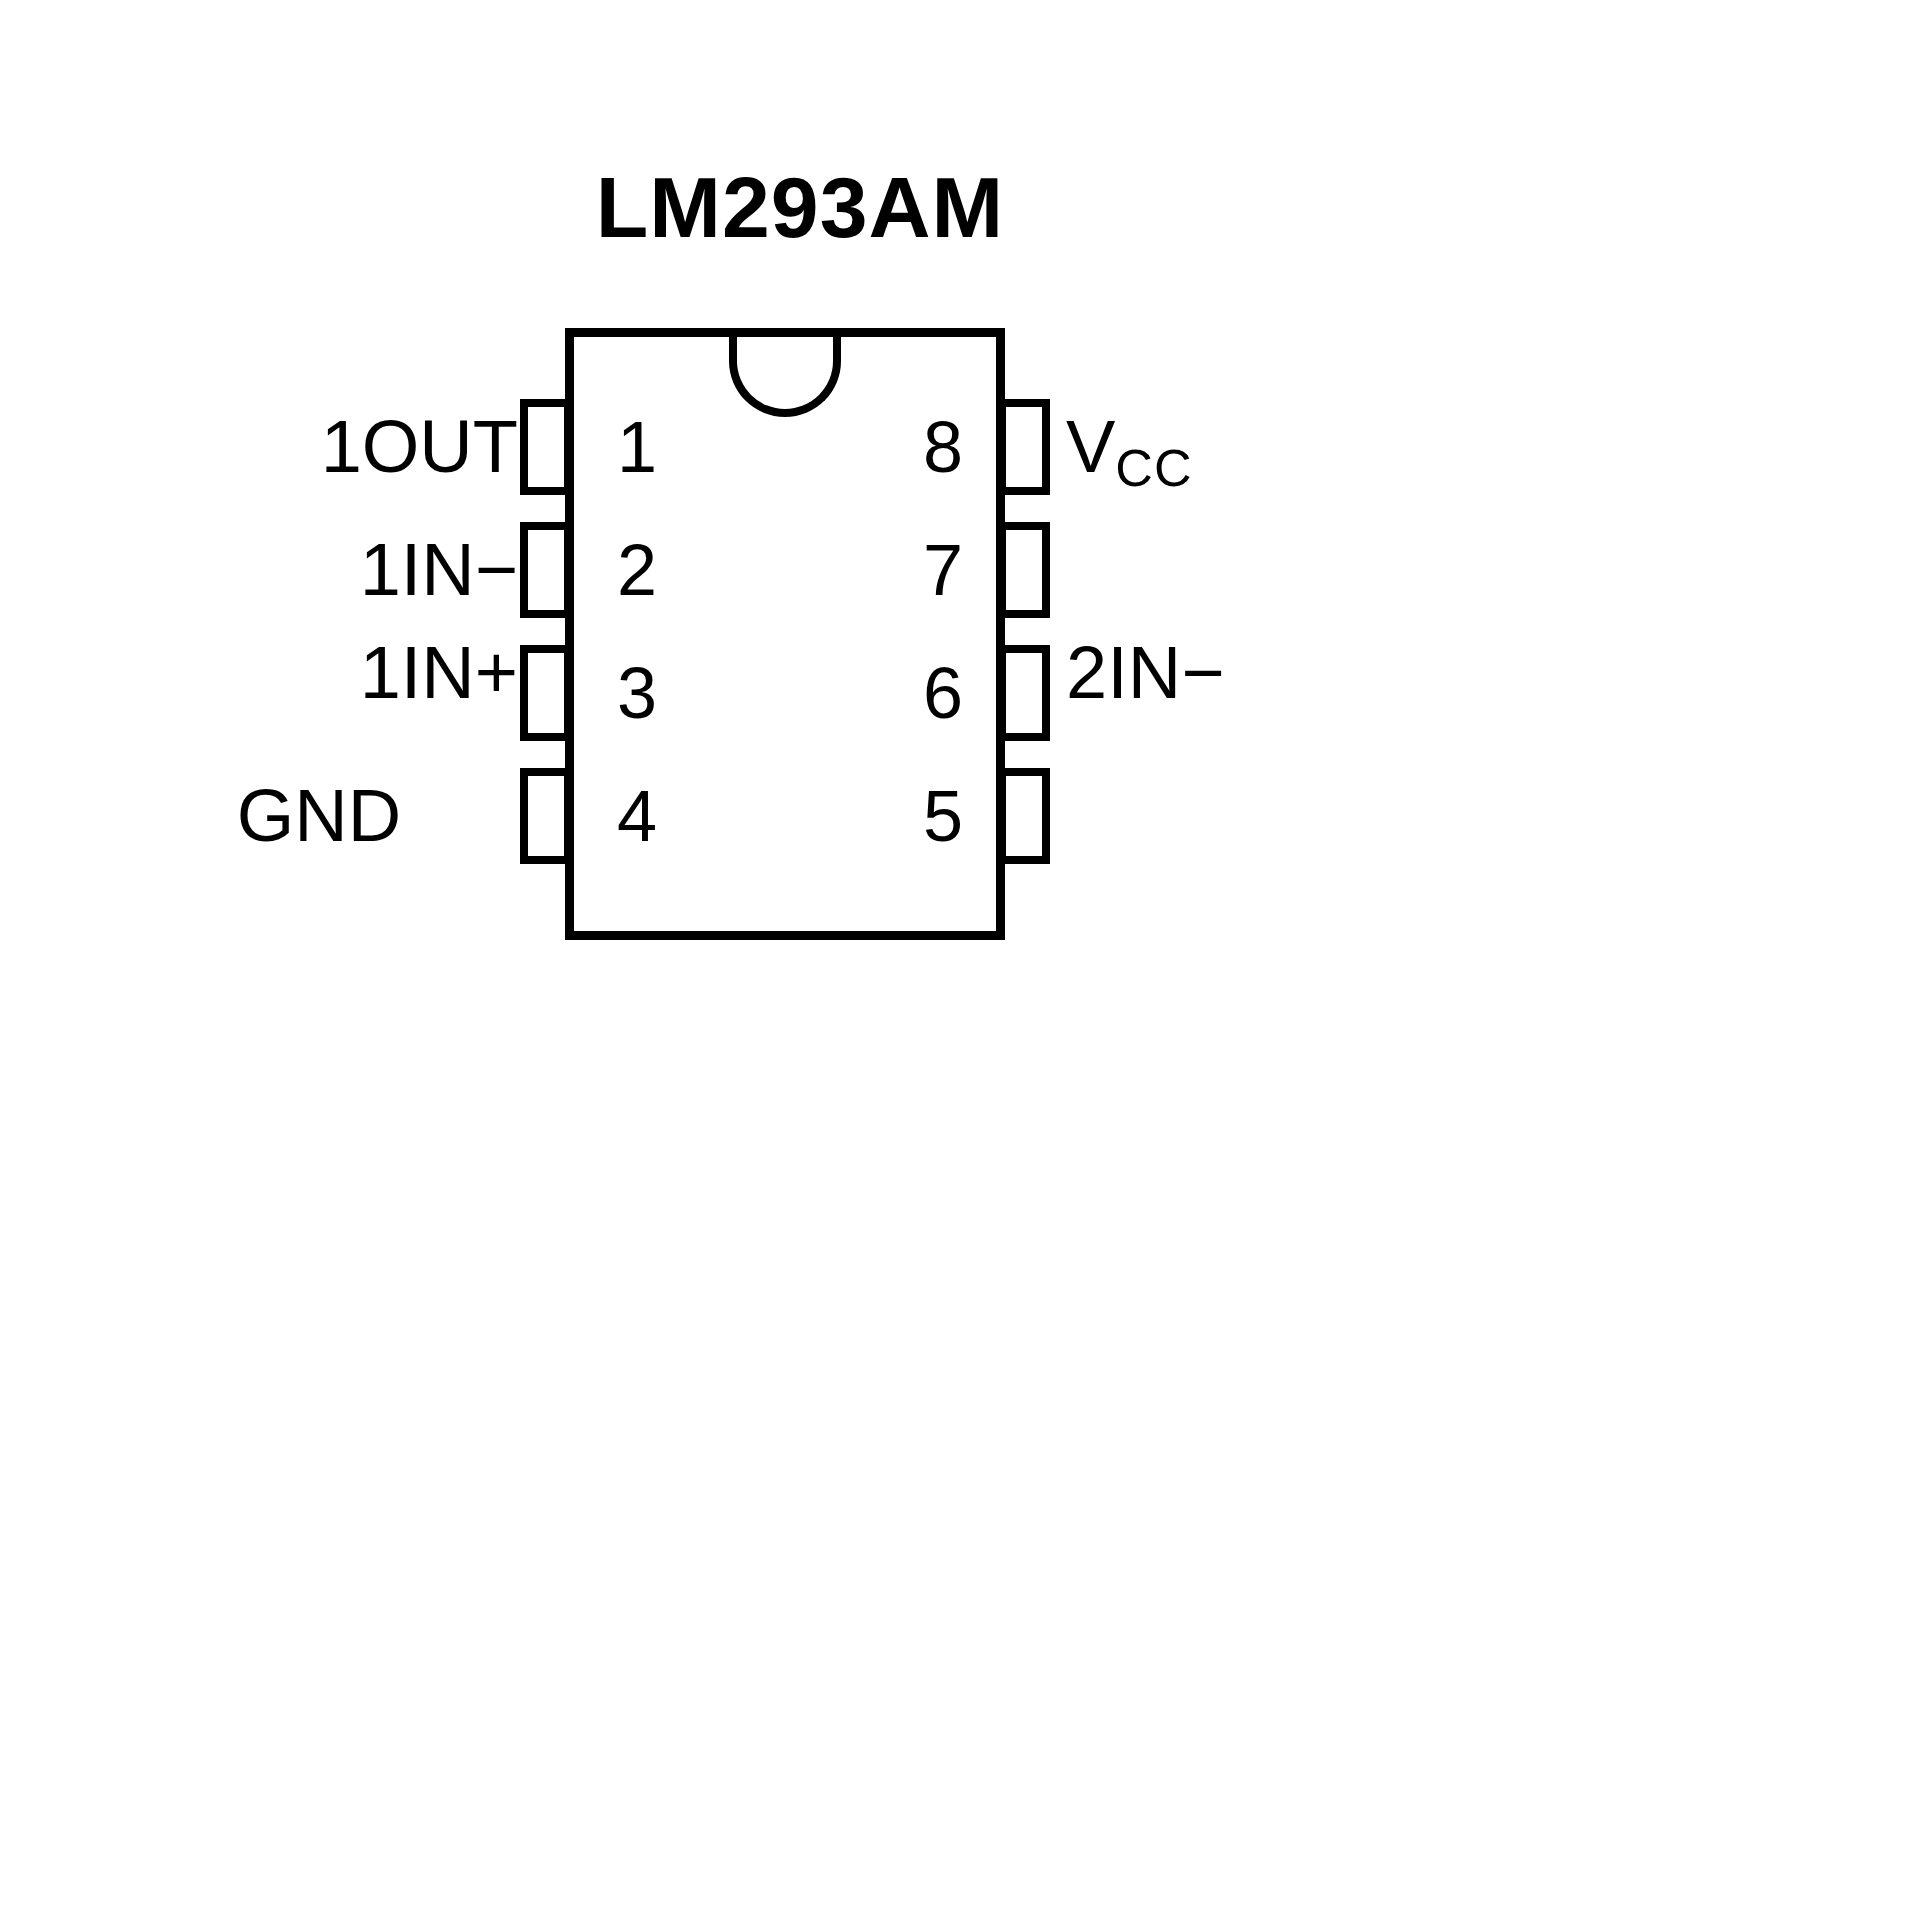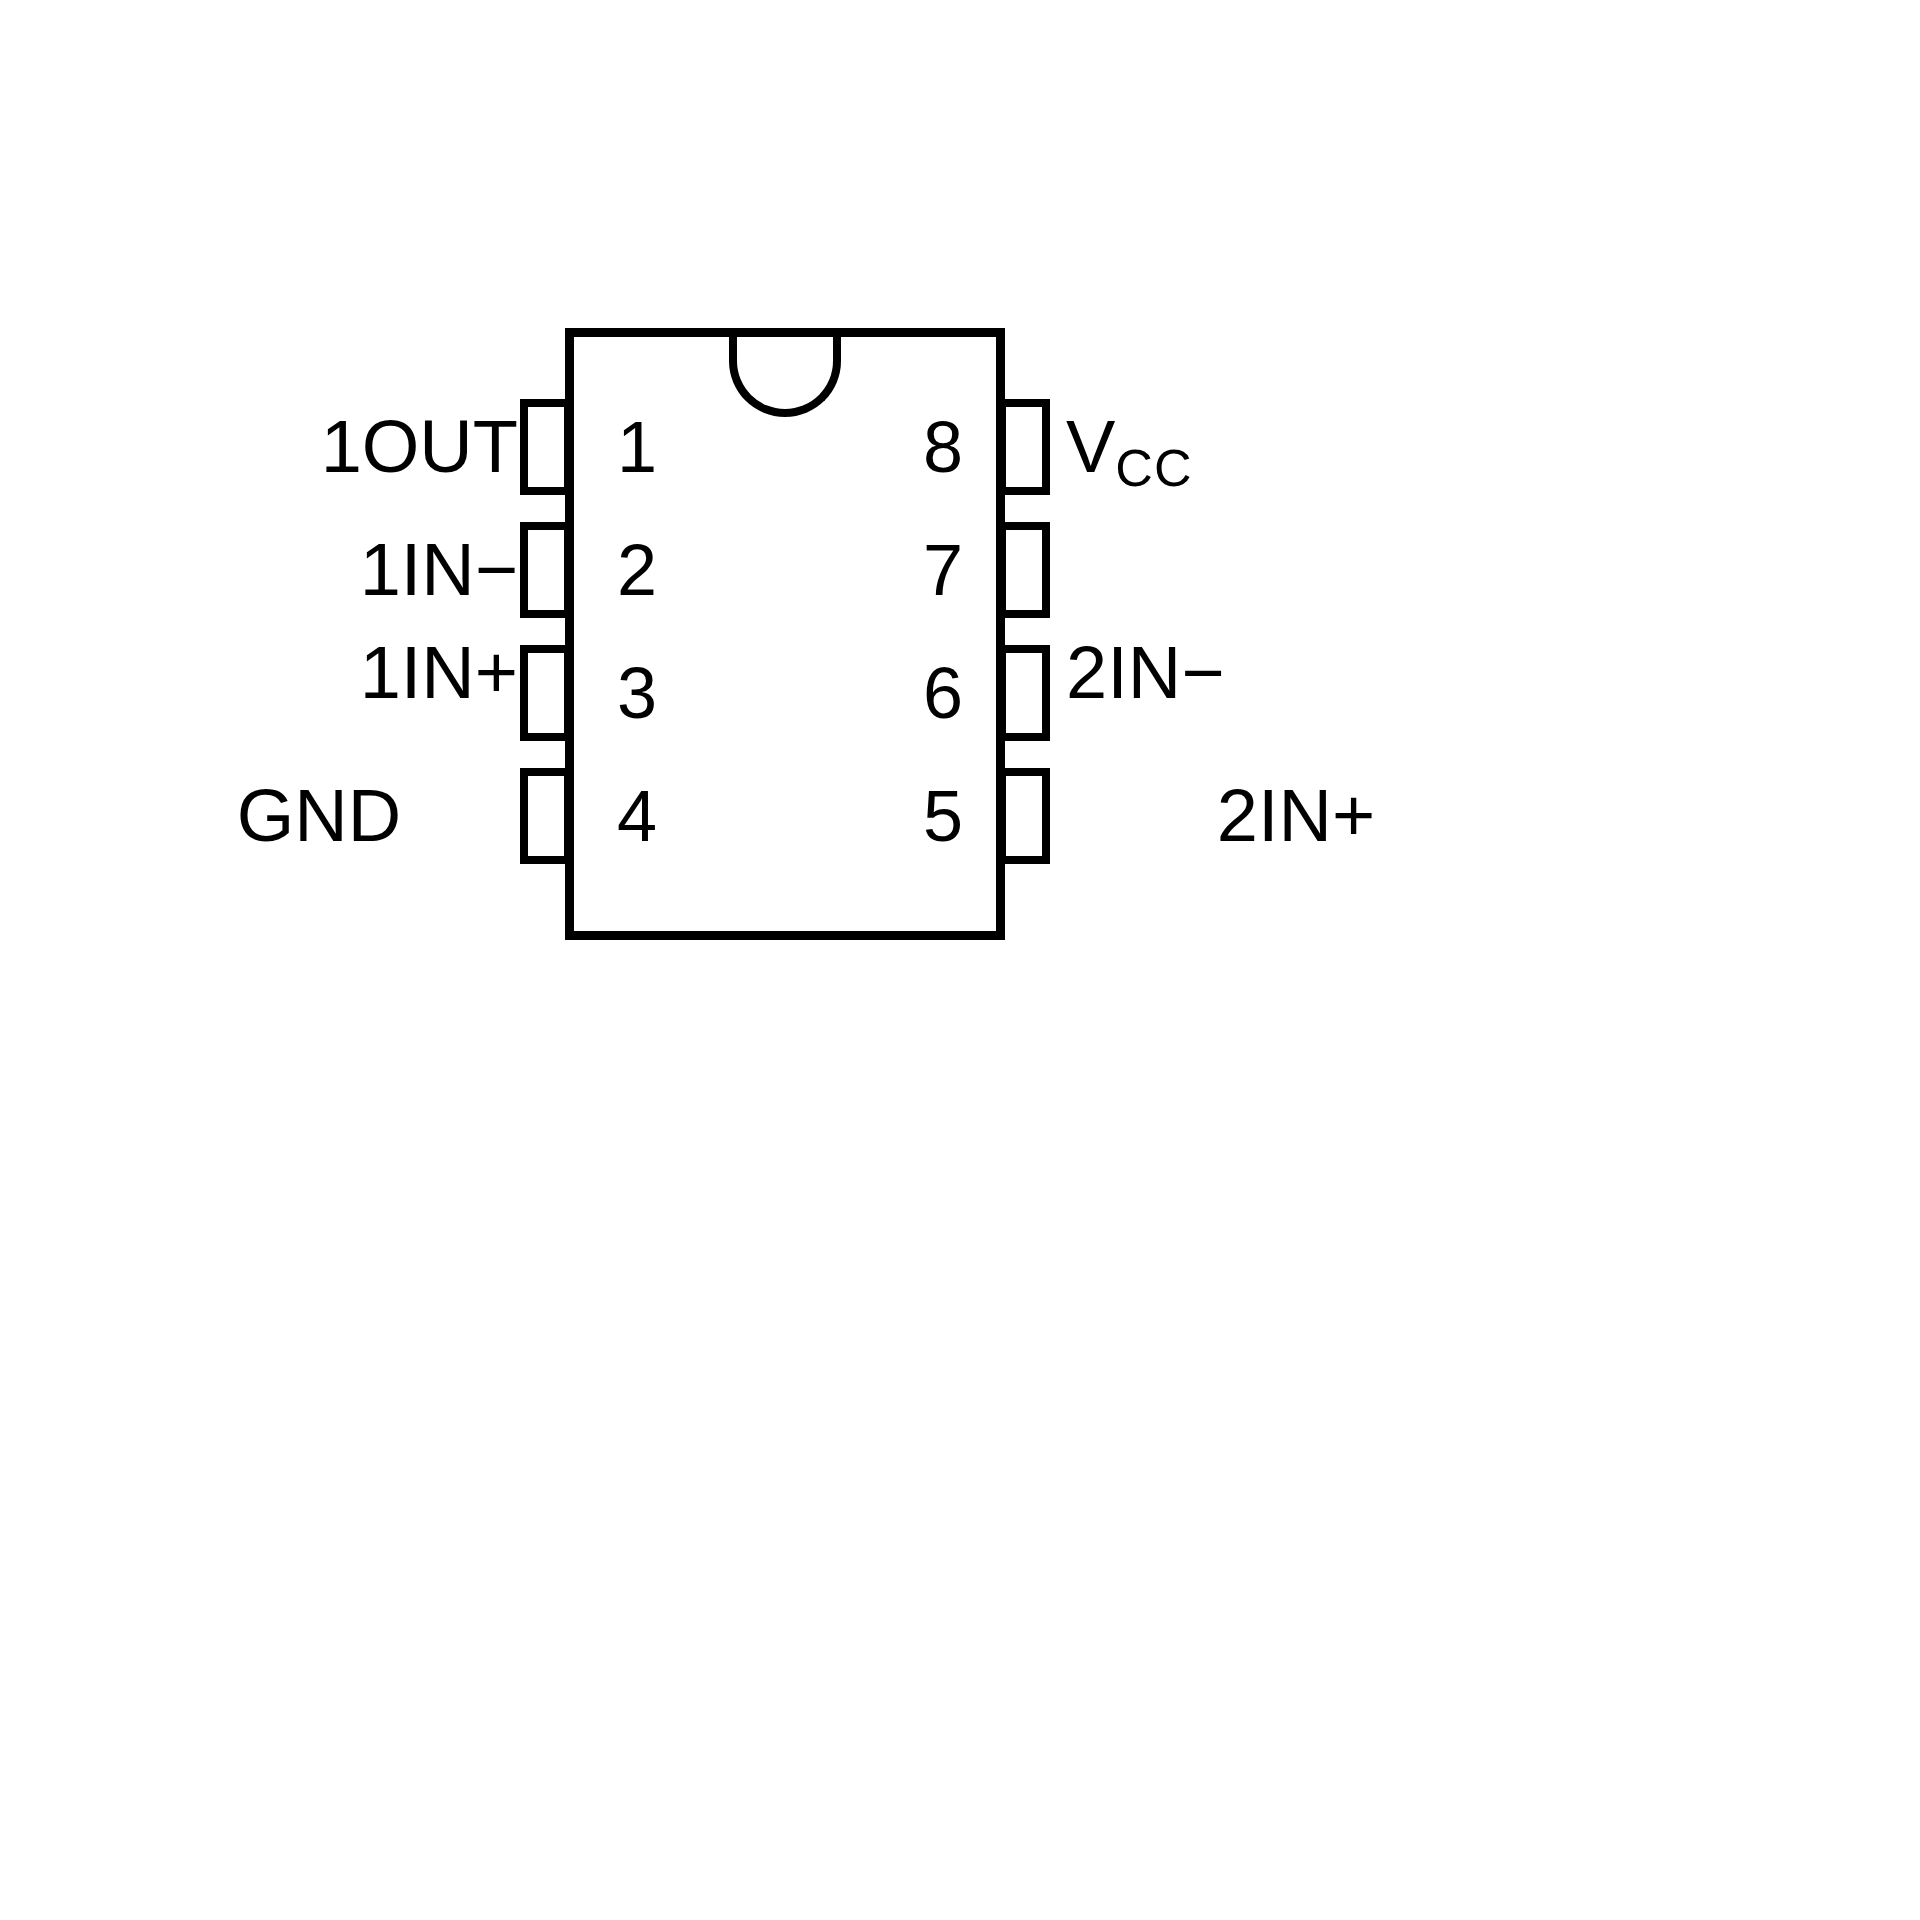--- a/index.html
+++ b/index.html
@@ -109,20 +109,21 @@
     top: 14px;
     letter-spacing: 1px;
     margin-top: 8px;
   }
 </style>
 </head>
 <body>
 
 <div class="diagram">
 
+  <div class="title">LM293AM</div>
 
   <div class="chip-body"></div>
   <div class="notch"></div>
 
   <div class="pin left r1"></div>
   <div class="pin left r2"></div>
   <div class="pin left r3"></div>
   <div class="pin left r4"></div>
 
   <div class="pin right r1"></div>
@@ -140,15 +141,14 @@
   <div class="pin-num num-right nr3">6</div>
   <div class="pin-num num-right nr4">5</div>
 
   <div class="lbl lbl-left lr1">1OUT</div>
   <div class="lbl lbl-left lr2">1IN−</div>
   <div class="lbl lbl-left lr3">1IN+</div>
   <div class="lbl lbl-left lr4">GND</div>
 
   <div class="lbl lbl-right lr1"><span>V</span><span class="sub">CC</span></div>
   <div class="lbl lbl-right lr3">2IN−</div>
-  <div class="lbl lbl-right lr4">2IN+</div>
 
 </div>
 
 </body></html>

